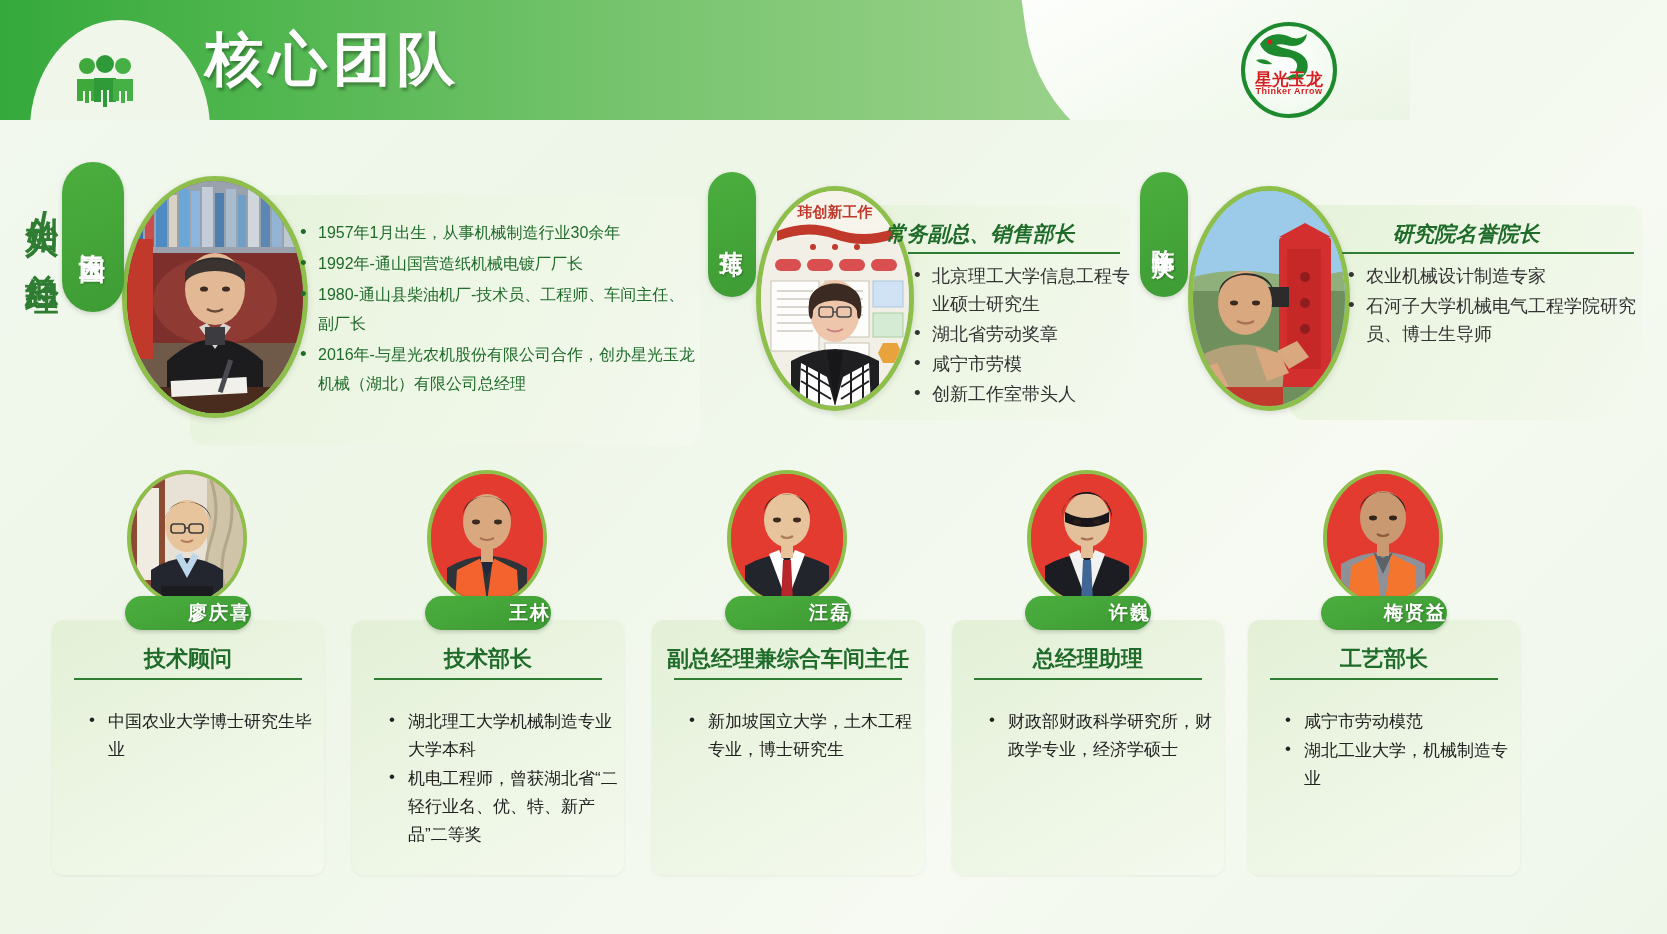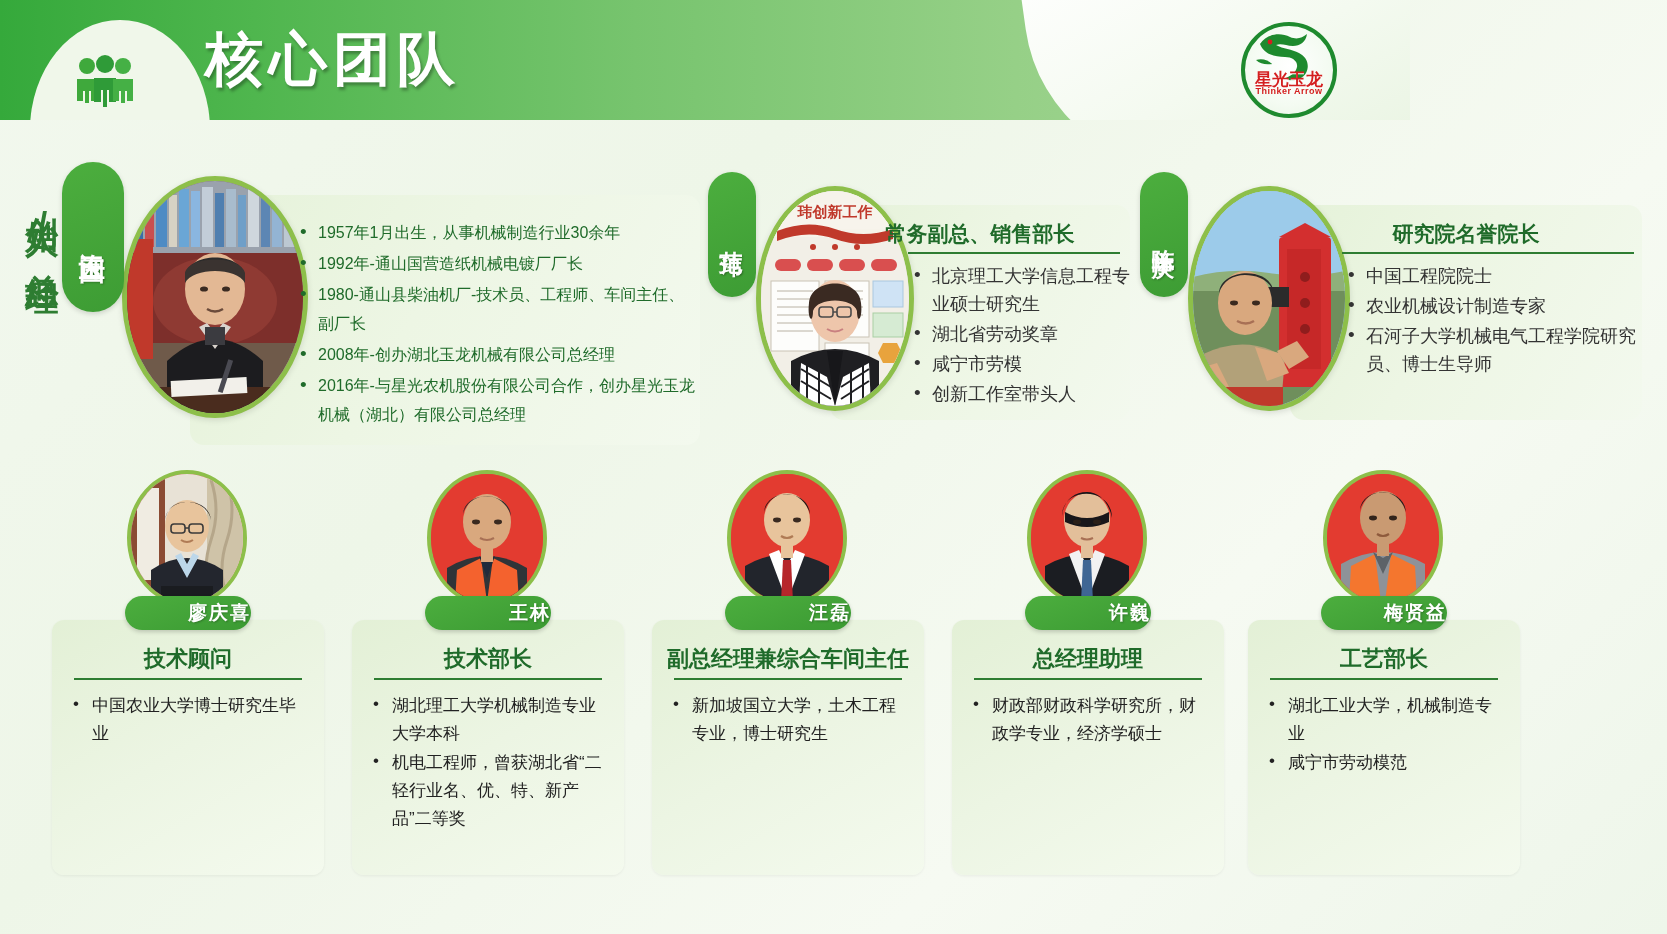--- a/index.html
+++ b/index.html
@@ -150,20 +150,21 @@
     text-shadow: 1px 1px 2px rgba(0,0,0,0.25);
     box-shadow: 0 2px 5px rgba(0,0,0,0.15);
     z-index: 5;
   }
   .leader-role {
     position: absolute;
     font-size: 21px;
     font-weight: bold;
     color: #1f6b2a;
     text-align: center;
+    font-style: italic;
   }
   .leader-list {
     position: absolute;
     margin: 0;
     padding: 0;
     list-style: none;
     color: #1f6b2a;
     font-size: 16px;
     line-height: 29px;
   }
@@ -248,21 +249,21 @@
     left: 22px;
     width: 228px;
     height: 2px;
     background: #2e7d32;
   }
   .member-list {
     position: absolute;
     top: 72px;
     left: 18px;
     width: 240px;
-    margin: 0;
+    margin: 16px;
     padding: 0;
     list-style: none;
     font-size: 17px;
     line-height: 28px;
     color: #222222;
   }
   .member-list li {
     position: relative;
     padding-left: 22px;
     margin-bottom: 1px;
@@ -347,21 +348,20 @@
         <rect x="78" y="146" width="20" height="18" fill="#3b3b40"></rect>
         <rect x="0" y="206" width="176" height="26" fill="#4a2c1e"></rect>
         <rect x="44" y="198" width="76" height="16" fill="#f2f0ea" transform="rotate(-3 82 206)"></rect>
         <rect x="96" y="178" width="5" height="34" fill="#4a4a52" transform="rotate(18 98 195)"></rect>
       </svg>
     </div>
     <ul class="leader-list" style="left:298px; top:218px; width:400px;">
       <li>1957年1月出生，从事机械制造行业30余年</li>
       <li>1992年-通山国营造纸机械电镀厂厂长</li>
       <li>1980-通山县柴油机厂-技术员、工程师、车间主任、副厂长</li>
-      <li>2008年-创办湖北玉龙机械有限公司总经理</li>
       <li>2016年-与星光农机股份有限公司合作，创办星光玉龙机械（湖北）有限公司总经理</li>
     </ul>
   </div>
 
   <div class="leader">
     <div class="leader-panel" style="left:830px; top:205px; width:300px; height:215px;"></div>
     <div class="name-pill" style="left:708px; top:172px; width:48px; height:125px; font-size:23px;">范玮</div>
     <div class="leader-photo" style="left:756px; top:186px; width:148px; height:215px;">
       <svg class="ph" viewBox="0 0 148 215" preserveAspectRatio="xMidYMid slice">
         <rect width="148" height="215" fill="#f2efe7"></rect>
@@ -450,21 +450,20 @@
         <path d="M8 215 L8 164 Q52 142 92 166 L88 215 Z" fill="#b2a179"></path>
         <path d="M62 156 L86 162 L96 182 L74 190 Z" fill="#d9a87e"></path>
         <path d="M84 160 L104 150 L116 166 L96 178 Z" fill="#d9a87e"></path>
         <path d="M4 178 L24 172 L36 196 L12 206 Z" fill="#d9a87e"></path>
         <rect x="0" y="196" width="90" height="19" fill="#c0392b"></rect>
       </svg>
     </div>
     <div class="leader-role" style="left:1300px; top:220px; width:332px;">研究院名誉院长</div>
     <div class="role-divider" style="left:1342px; top:252px; width:292px;"></div>
     <ul class="leader-list list-gray" style="left:1346px; top:262px; width:296px; font-size:18px; line-height:28px;">
-      <li>中国工程院院士</li>
       <li>农业机械设计制造专家</li>
       <li>石河子大学机械电气工程学院研究员、博士生导师</li>
     </ul>
   </div>
 
   <div class="member-card" style="left:52px;">
     <div class="member-photo">
       <svg class="ph" viewBox="0 0 112 128" preserveAspectRatio="xMidYMid slice">
         <rect width="112" height="128" fill="#e8e2d6"></rect>
         <rect x="0" y="0" width="34" height="128" fill="#8b4b33"></rect>
@@ -576,18 +575,18 @@
         <path d="M22 128 L24 92 L48 80 L54 128 Z" fill="#f4762e"></path>
         <path d="M90 128 L88 92 L64 80 L58 128 Z" fill="#f4762e"></path>
         <path d="M46 78 L56 100 L66 78 L56 84 Z" fill="#5c6268"></path>
         <rect x="50" y="70" width="12" height="12" fill="#c99a72"></rect>
       </svg>
     </div>
     <div class="member-name">梅贤益</div>
     <div class="member-role">工艺部长</div>
     <div class="member-divider"></div>
     <ul class="member-list">
+      <li>咸宁市劳动模范</li>
       <li>湖北工业大学，机械制造专业</li>
-      <li>咸宁市劳动模范</li>
     </ul>
   </div>
 
 </div>
 
 </body></html>

